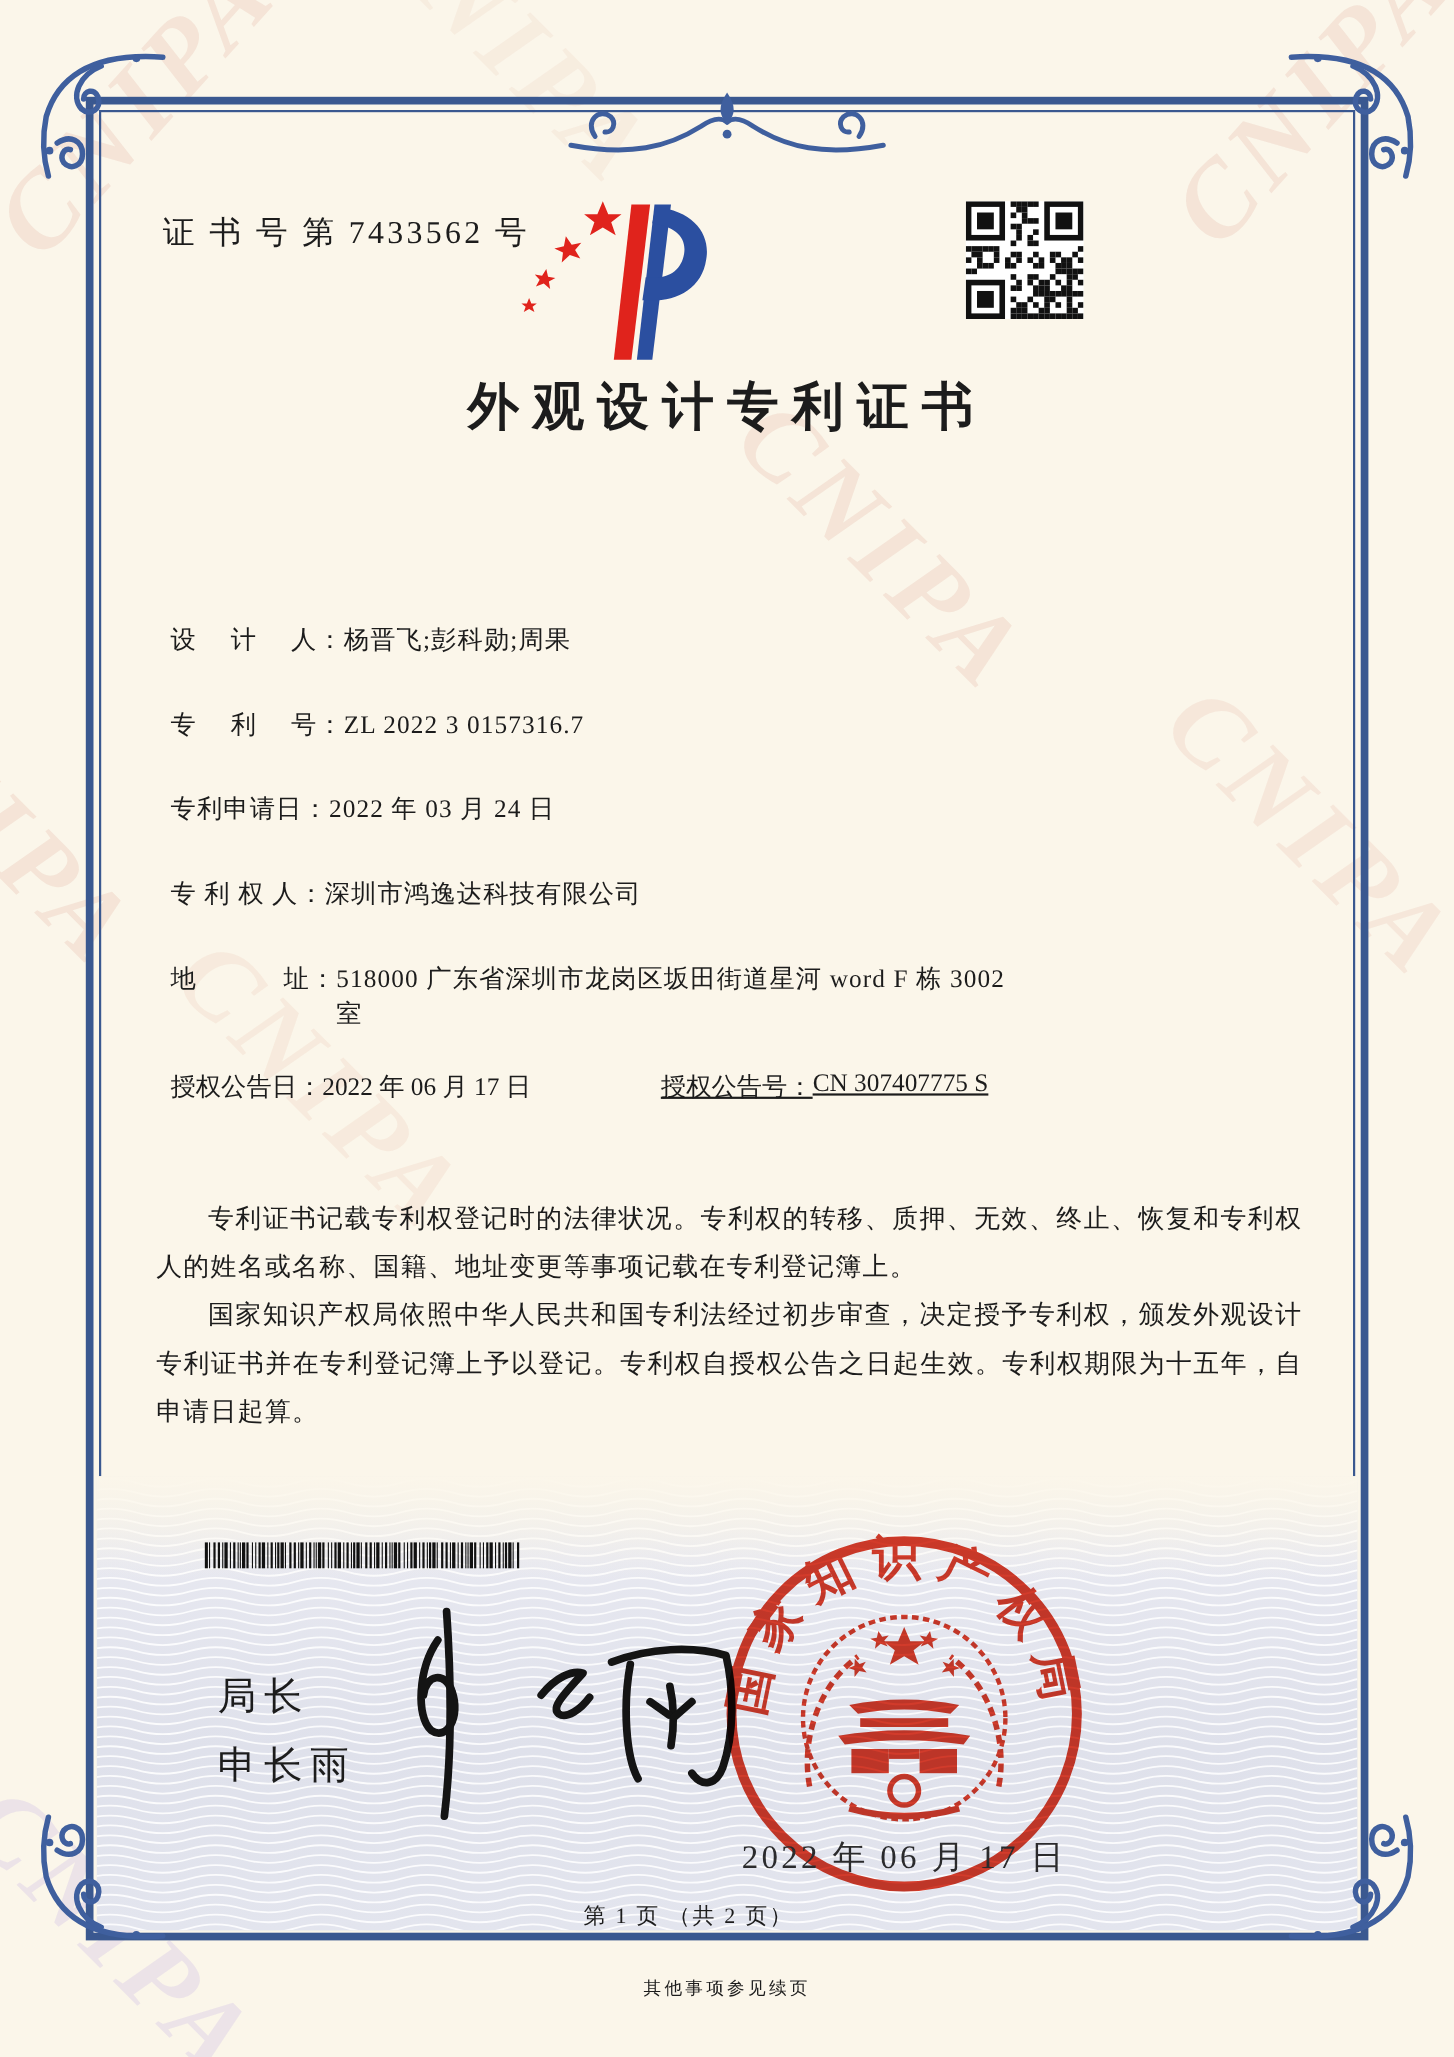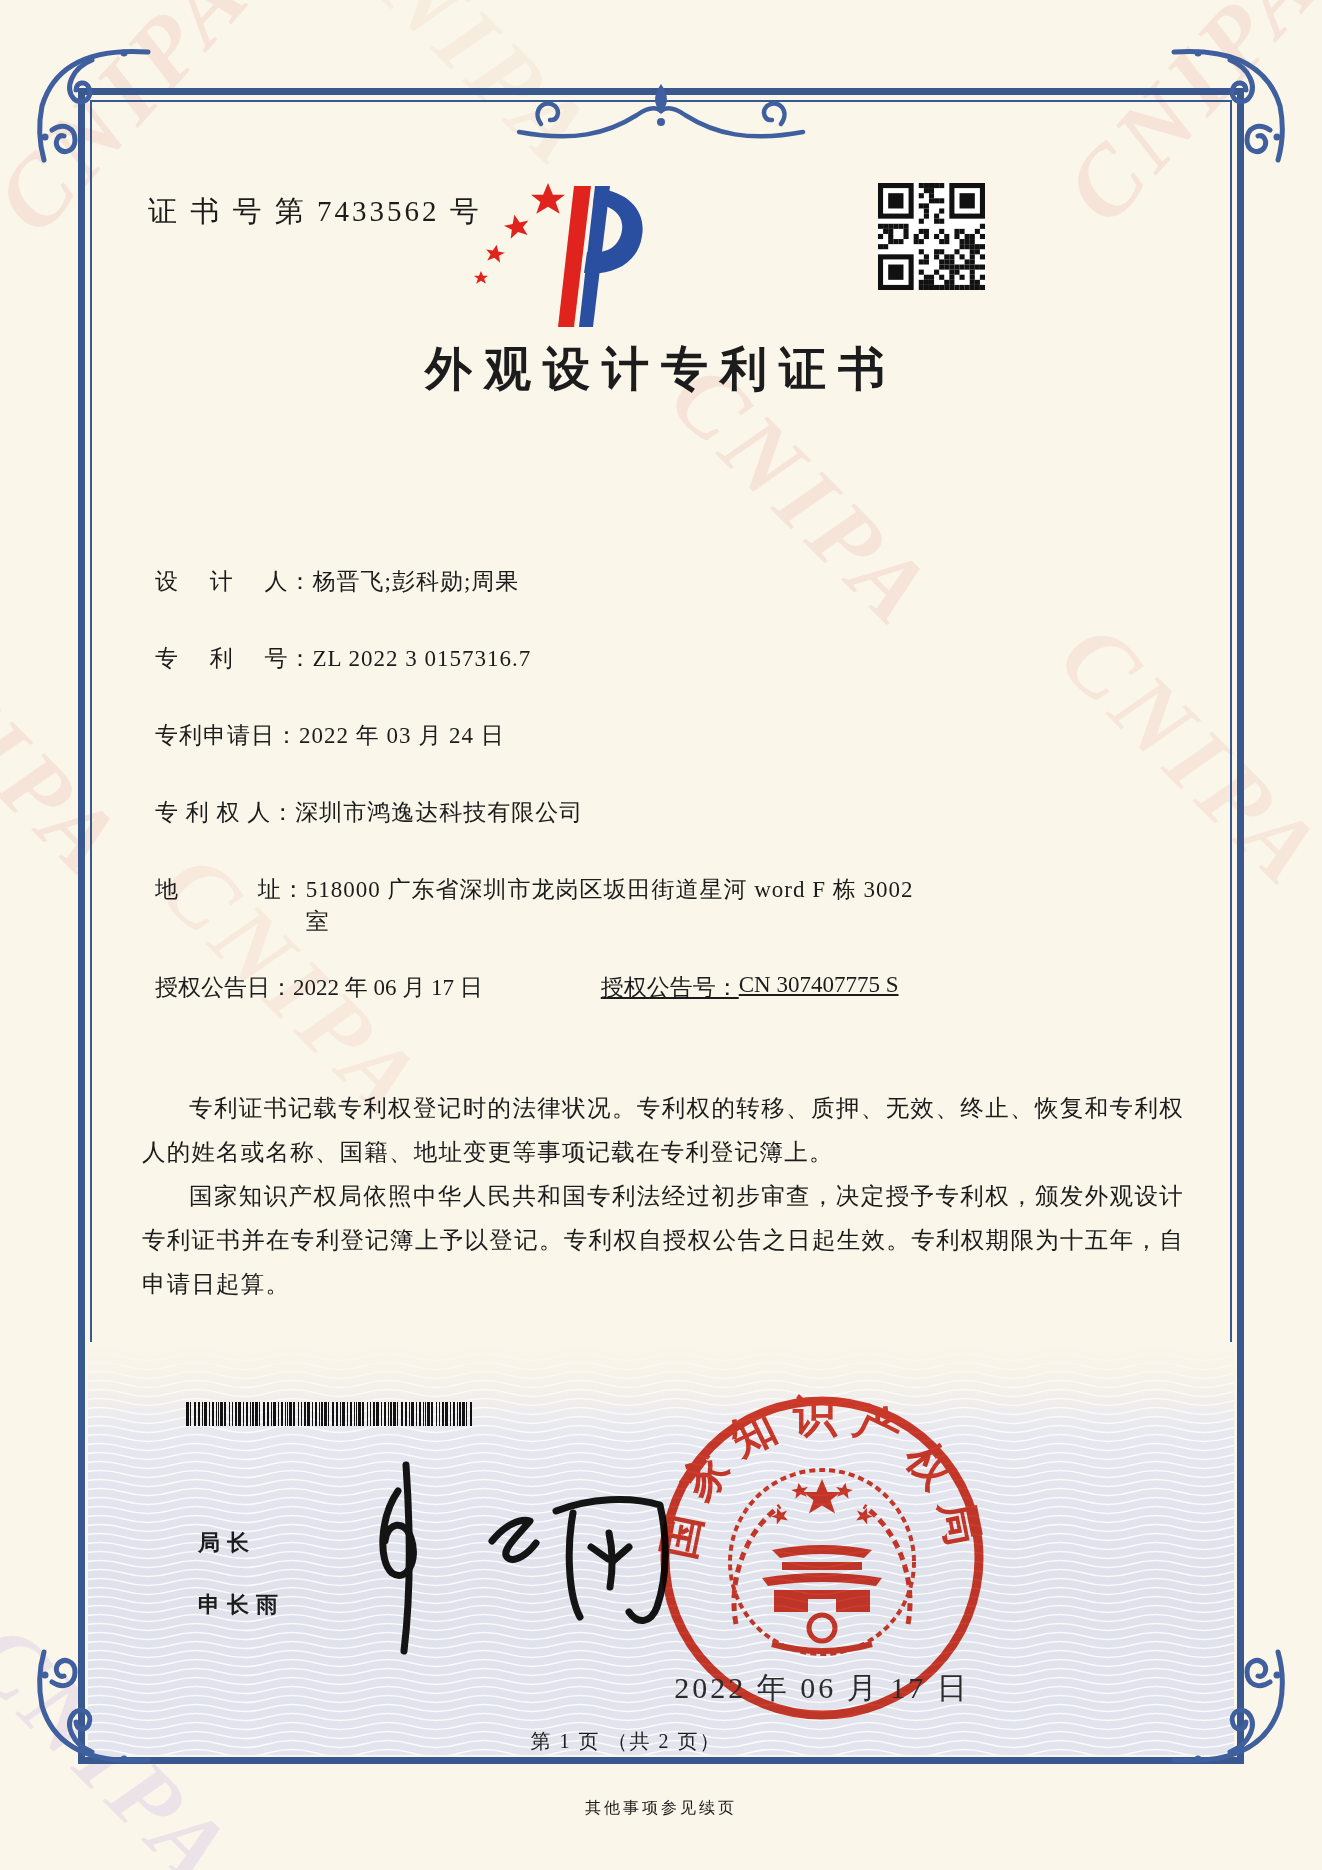--- a/index.html
+++ b/index.html
@@ -68,22 +68,22 @@
   }
   .wave-band svg{position:absolute;left:0;top:0;}
   .wave-fade{
     position:absolute;left:88px;top:1342px;width:1146px;height:95px;z-index:1;
     background:linear-gradient(180deg,#fbf6ea 0%,rgba(251,246,234,0) 100%);
   }
   
   .barcode{position:absolute;left:186px;top:1402px;width:292px;height:24px;z-index:3;}
   .director{
     position:absolute;left:198px;top:1512px;z-index:3;
-    font-family:"Liberation Sans",sans-serif;font-weight:700;
-    font-size:22px;letter-spacing:7px;line-height:62px;
+    font-family:"Liberation Sans",sans-serif;font-weight:400;
+    font-size:35px;letter-spacing:7px;line-height:62px;
   }
   .signature{position:absolute;left:342px;top:1455px;width:350px;height:205px;z-index:4;}
   .seal{position:absolute;left:650px;top:1392px;width:344px;height:340px;z-index:4;opacity:.94;mix-blend-mode:multiply;}
   .page-info{
     position:absolute;left:16px;top:1728px;width:1220px;text-align:center;z-index:3;
     font-size:20px;letter-spacing:2px;
   }
   .continuation{
     position:absolute;left:0;top:1798px;width:1322px;text-align:center;z-index:3;
     font-size:16px;letter-spacing:3px;

